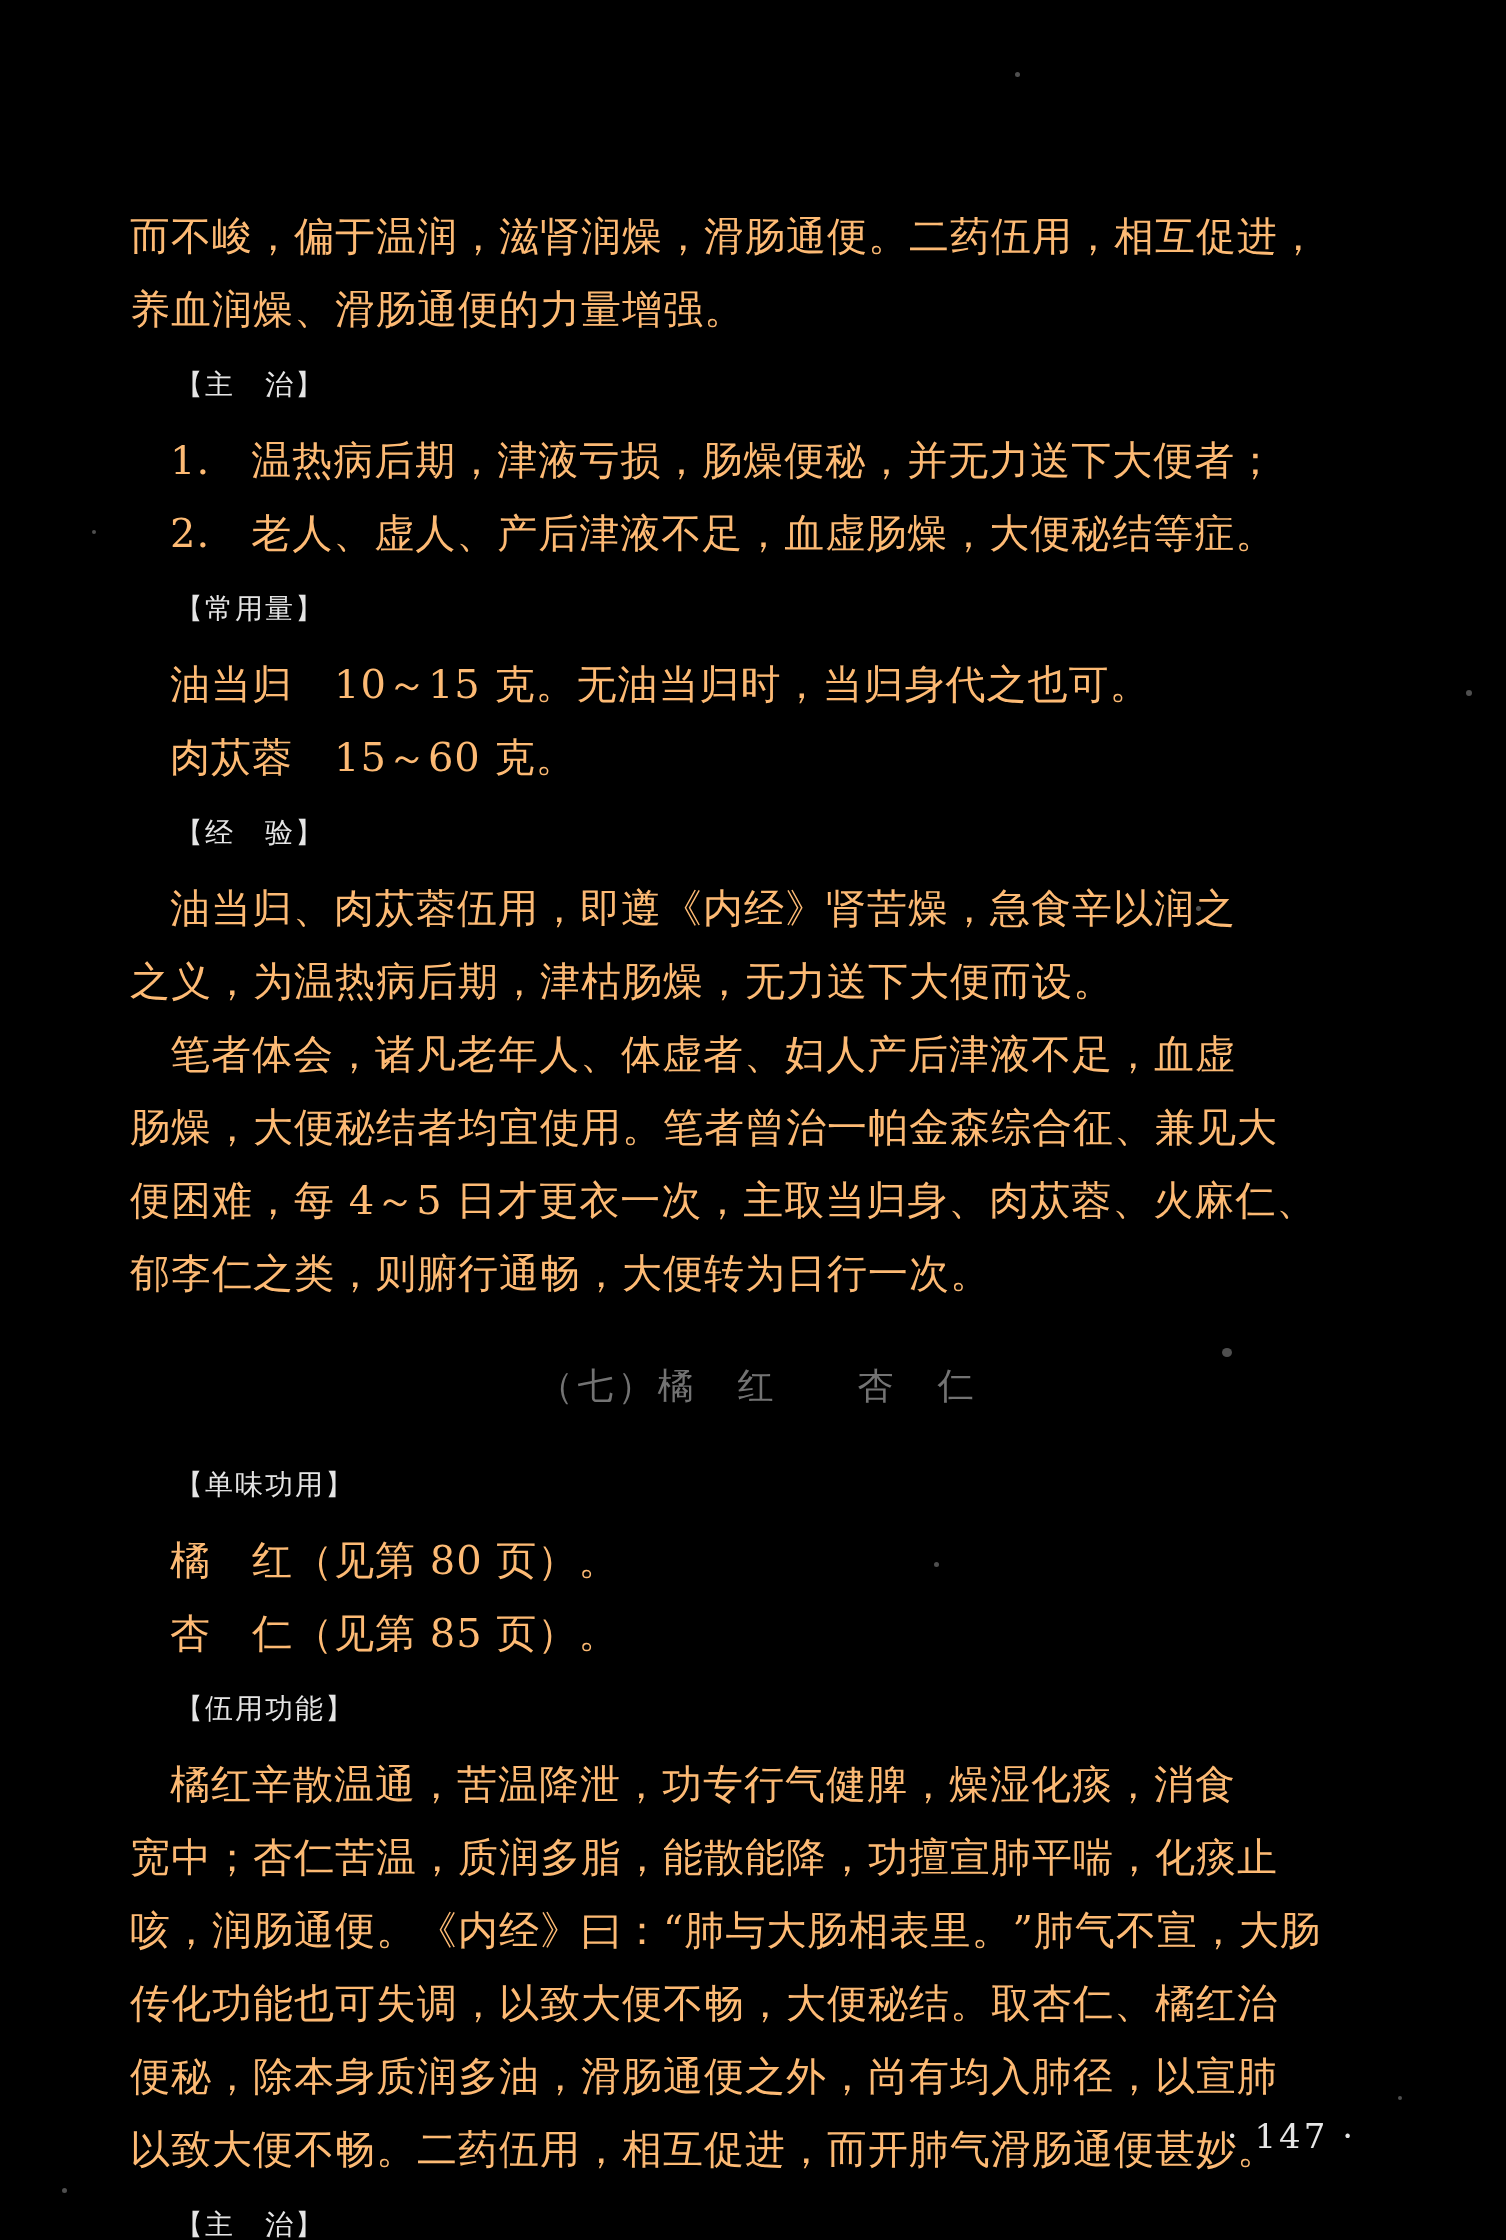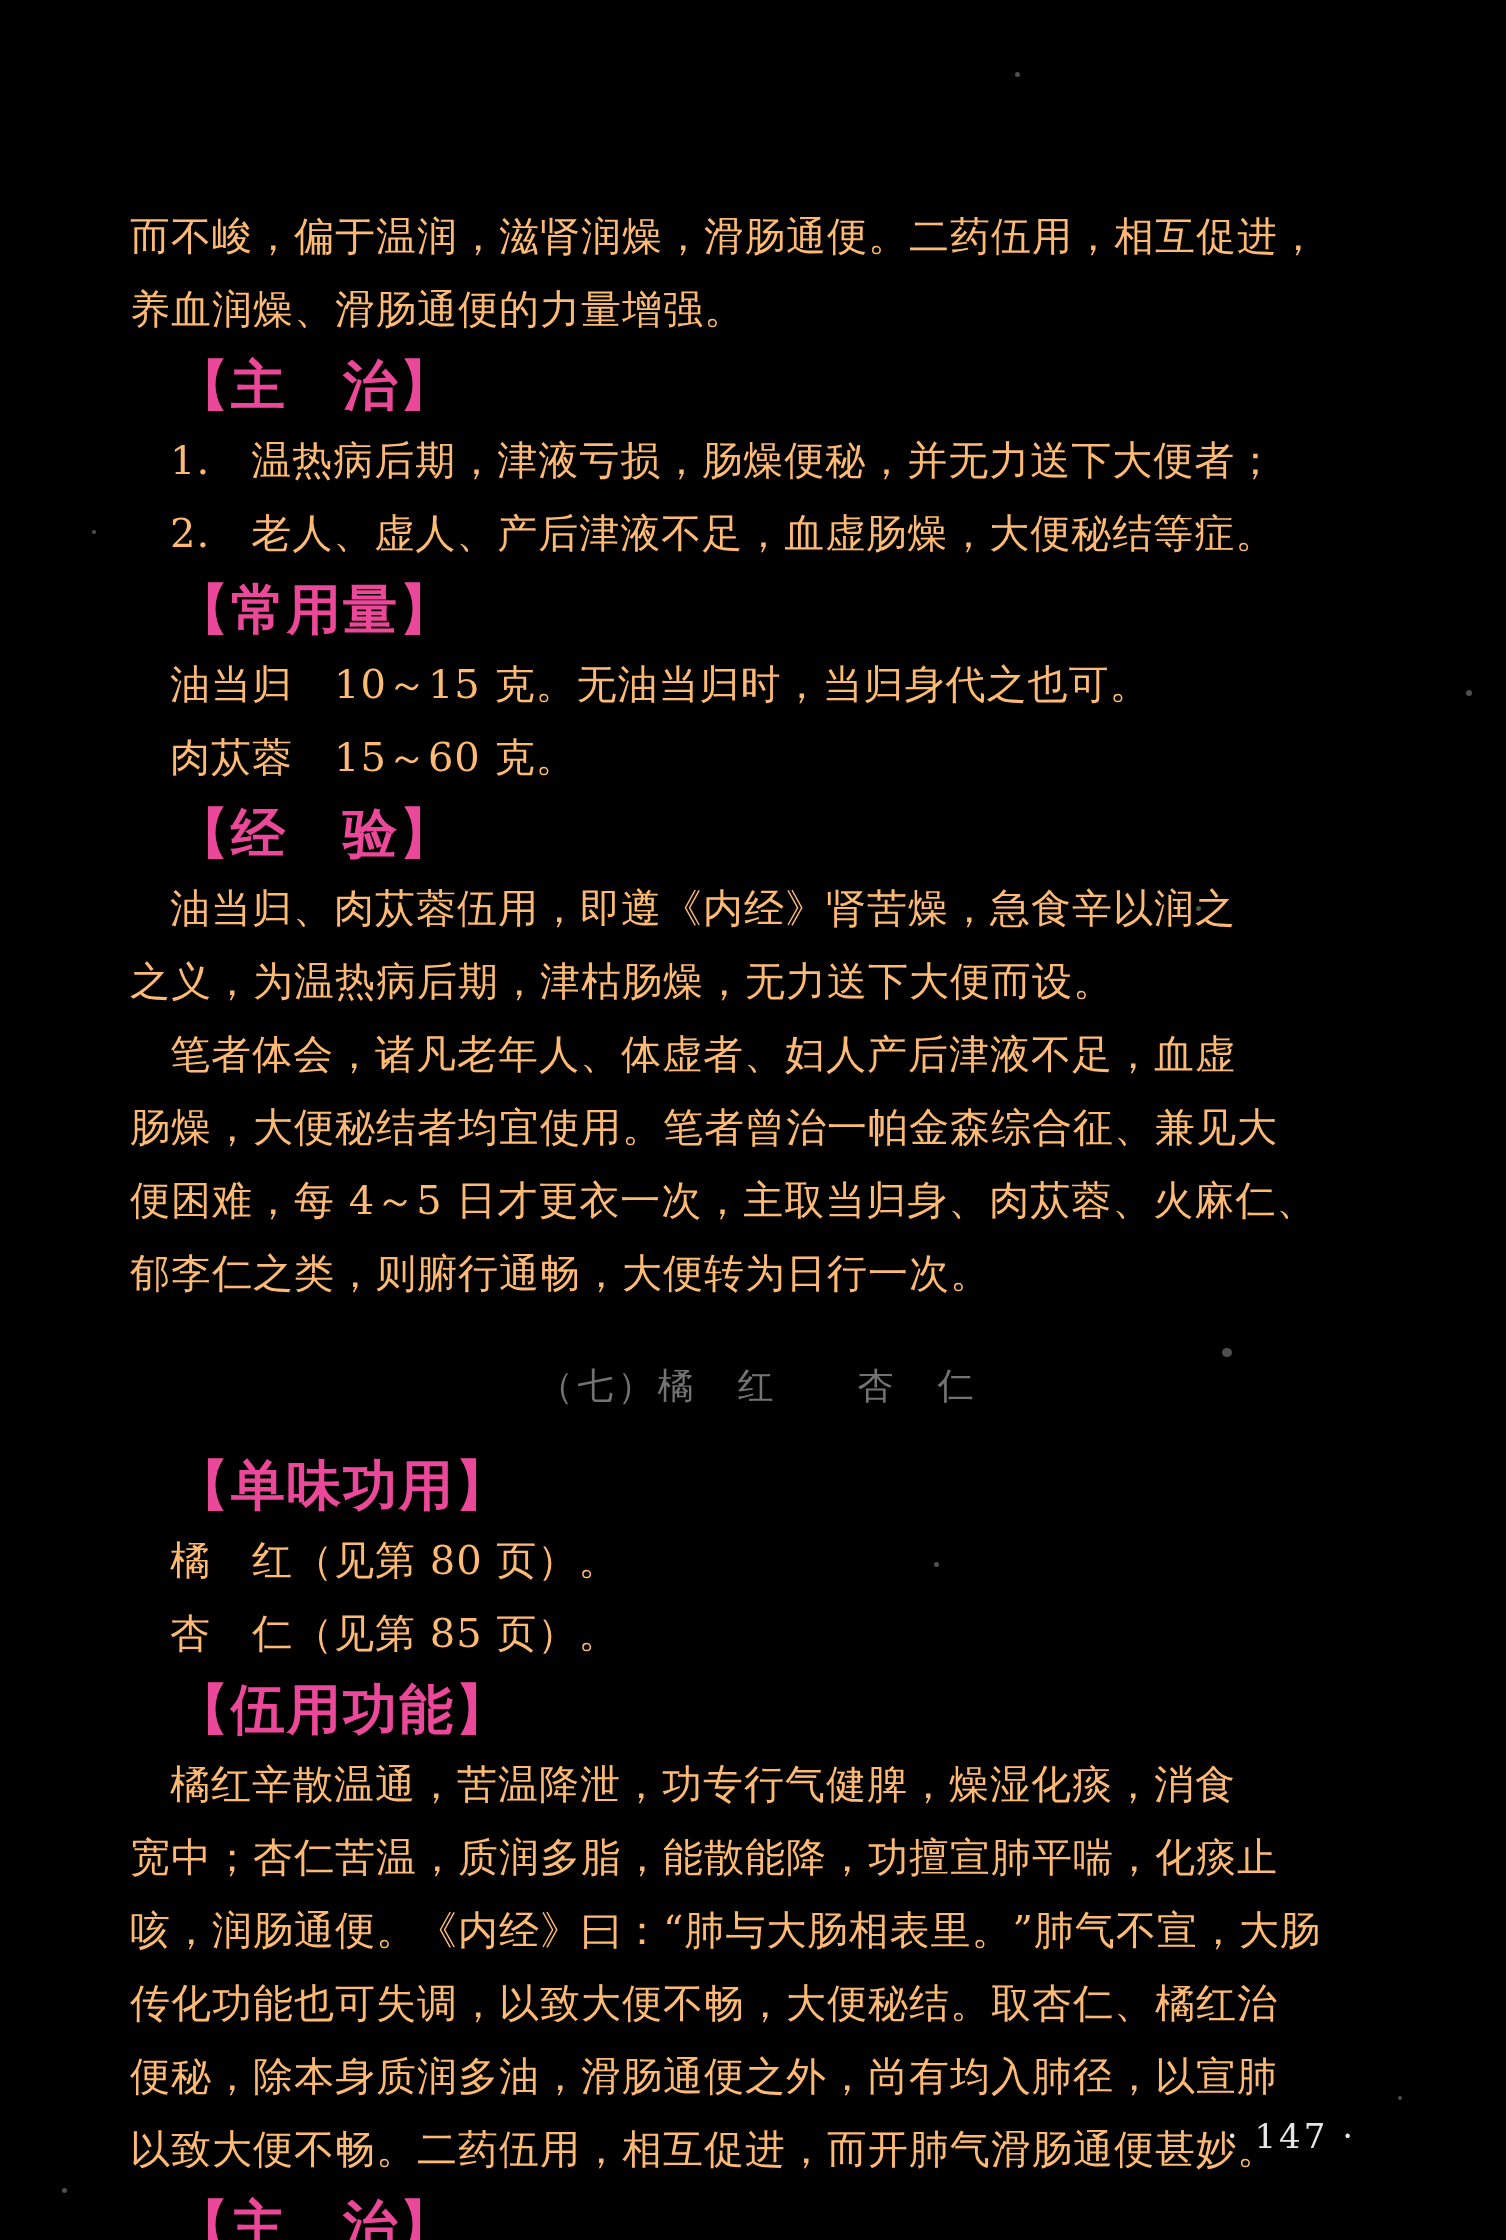--- a/index.html
+++ b/index.html
@@ -37,26 +37,26 @@
     font-size: 40px;
     line-height: 73px;
     letter-spacing: 1px;
     white-space: pre;
     color: #fdba74;
     font-weight: 500;
   }
   .ind-1em { padding-left: 40px; }
   .ind-head { padding-left: 45px; }
   .heading {
-    font-weight: 700;
-    font-size: 54px;
+    font-weight: 400;
+    font-size: 28px;
     line-height: 78px;
     letter-spacing: 2px;
     white-space: pre;
-    color: #ec4899;
+    color: #e5e5e5;
   }
   .section-title {
     text-align: center;
     font-size: 36px;
     line-height: 100px;
     letter-spacing: 4px;
     white-space: pre;
     color: #737373;
     font-weight: 500;
     padding-top: 26px;

